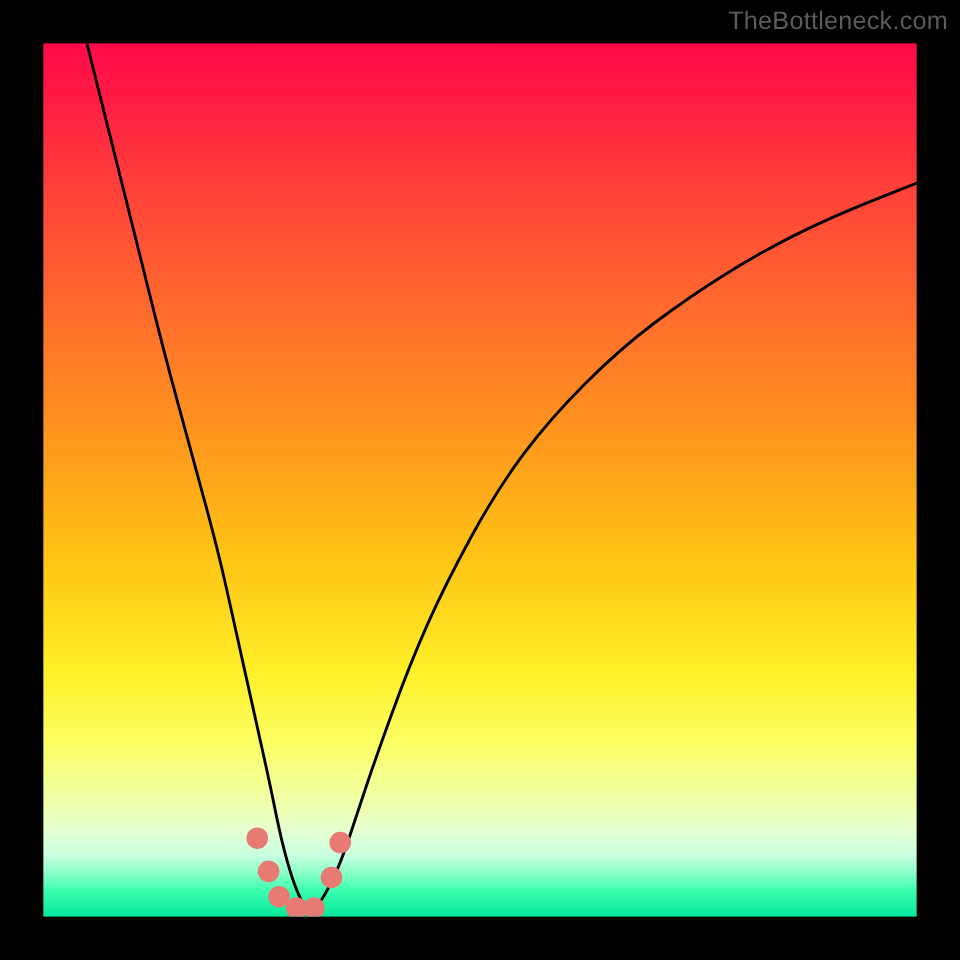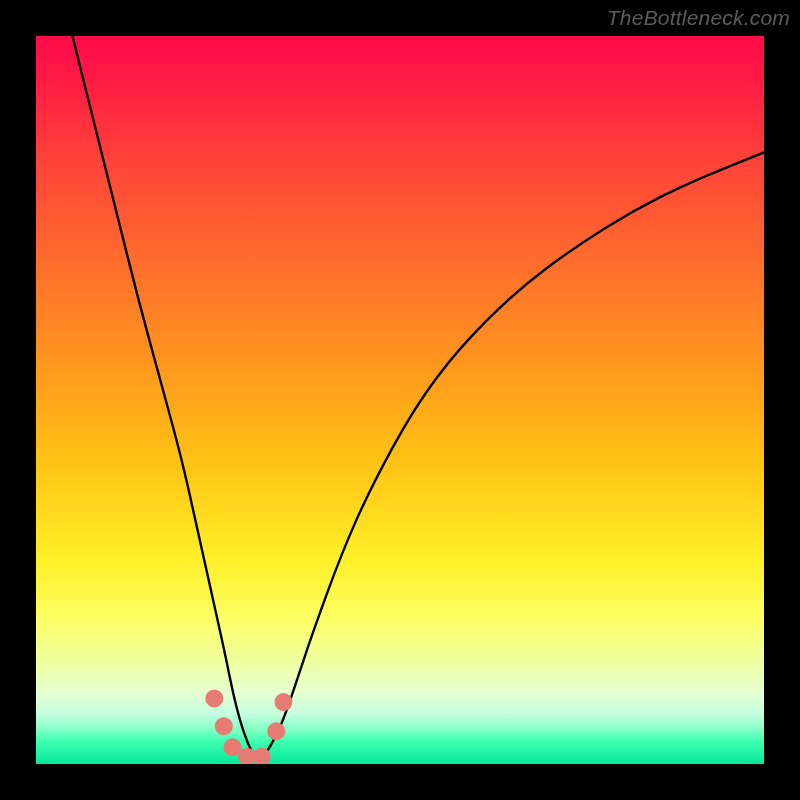--- a/index.html
+++ b/index.html
@@ -53,21 +53,20 @@
     inset: 0;
   }
   .watermark {
     position: absolute;
     top: 6px;
     right: 10px;
     color: #5c5c5c;
     font-size: 21px;
     letter-spacing: 0.2px;
     user-select: none;
-    font-style: italic;
   }
 </style>
 </head>
 <body>
 
 <div class="frame">
 
   <div class="plot-area">
     <div class="gradient"></div>
     <svg class="svg-layer" viewBox="0 0 728 728" preserveAspectRatio="none">

